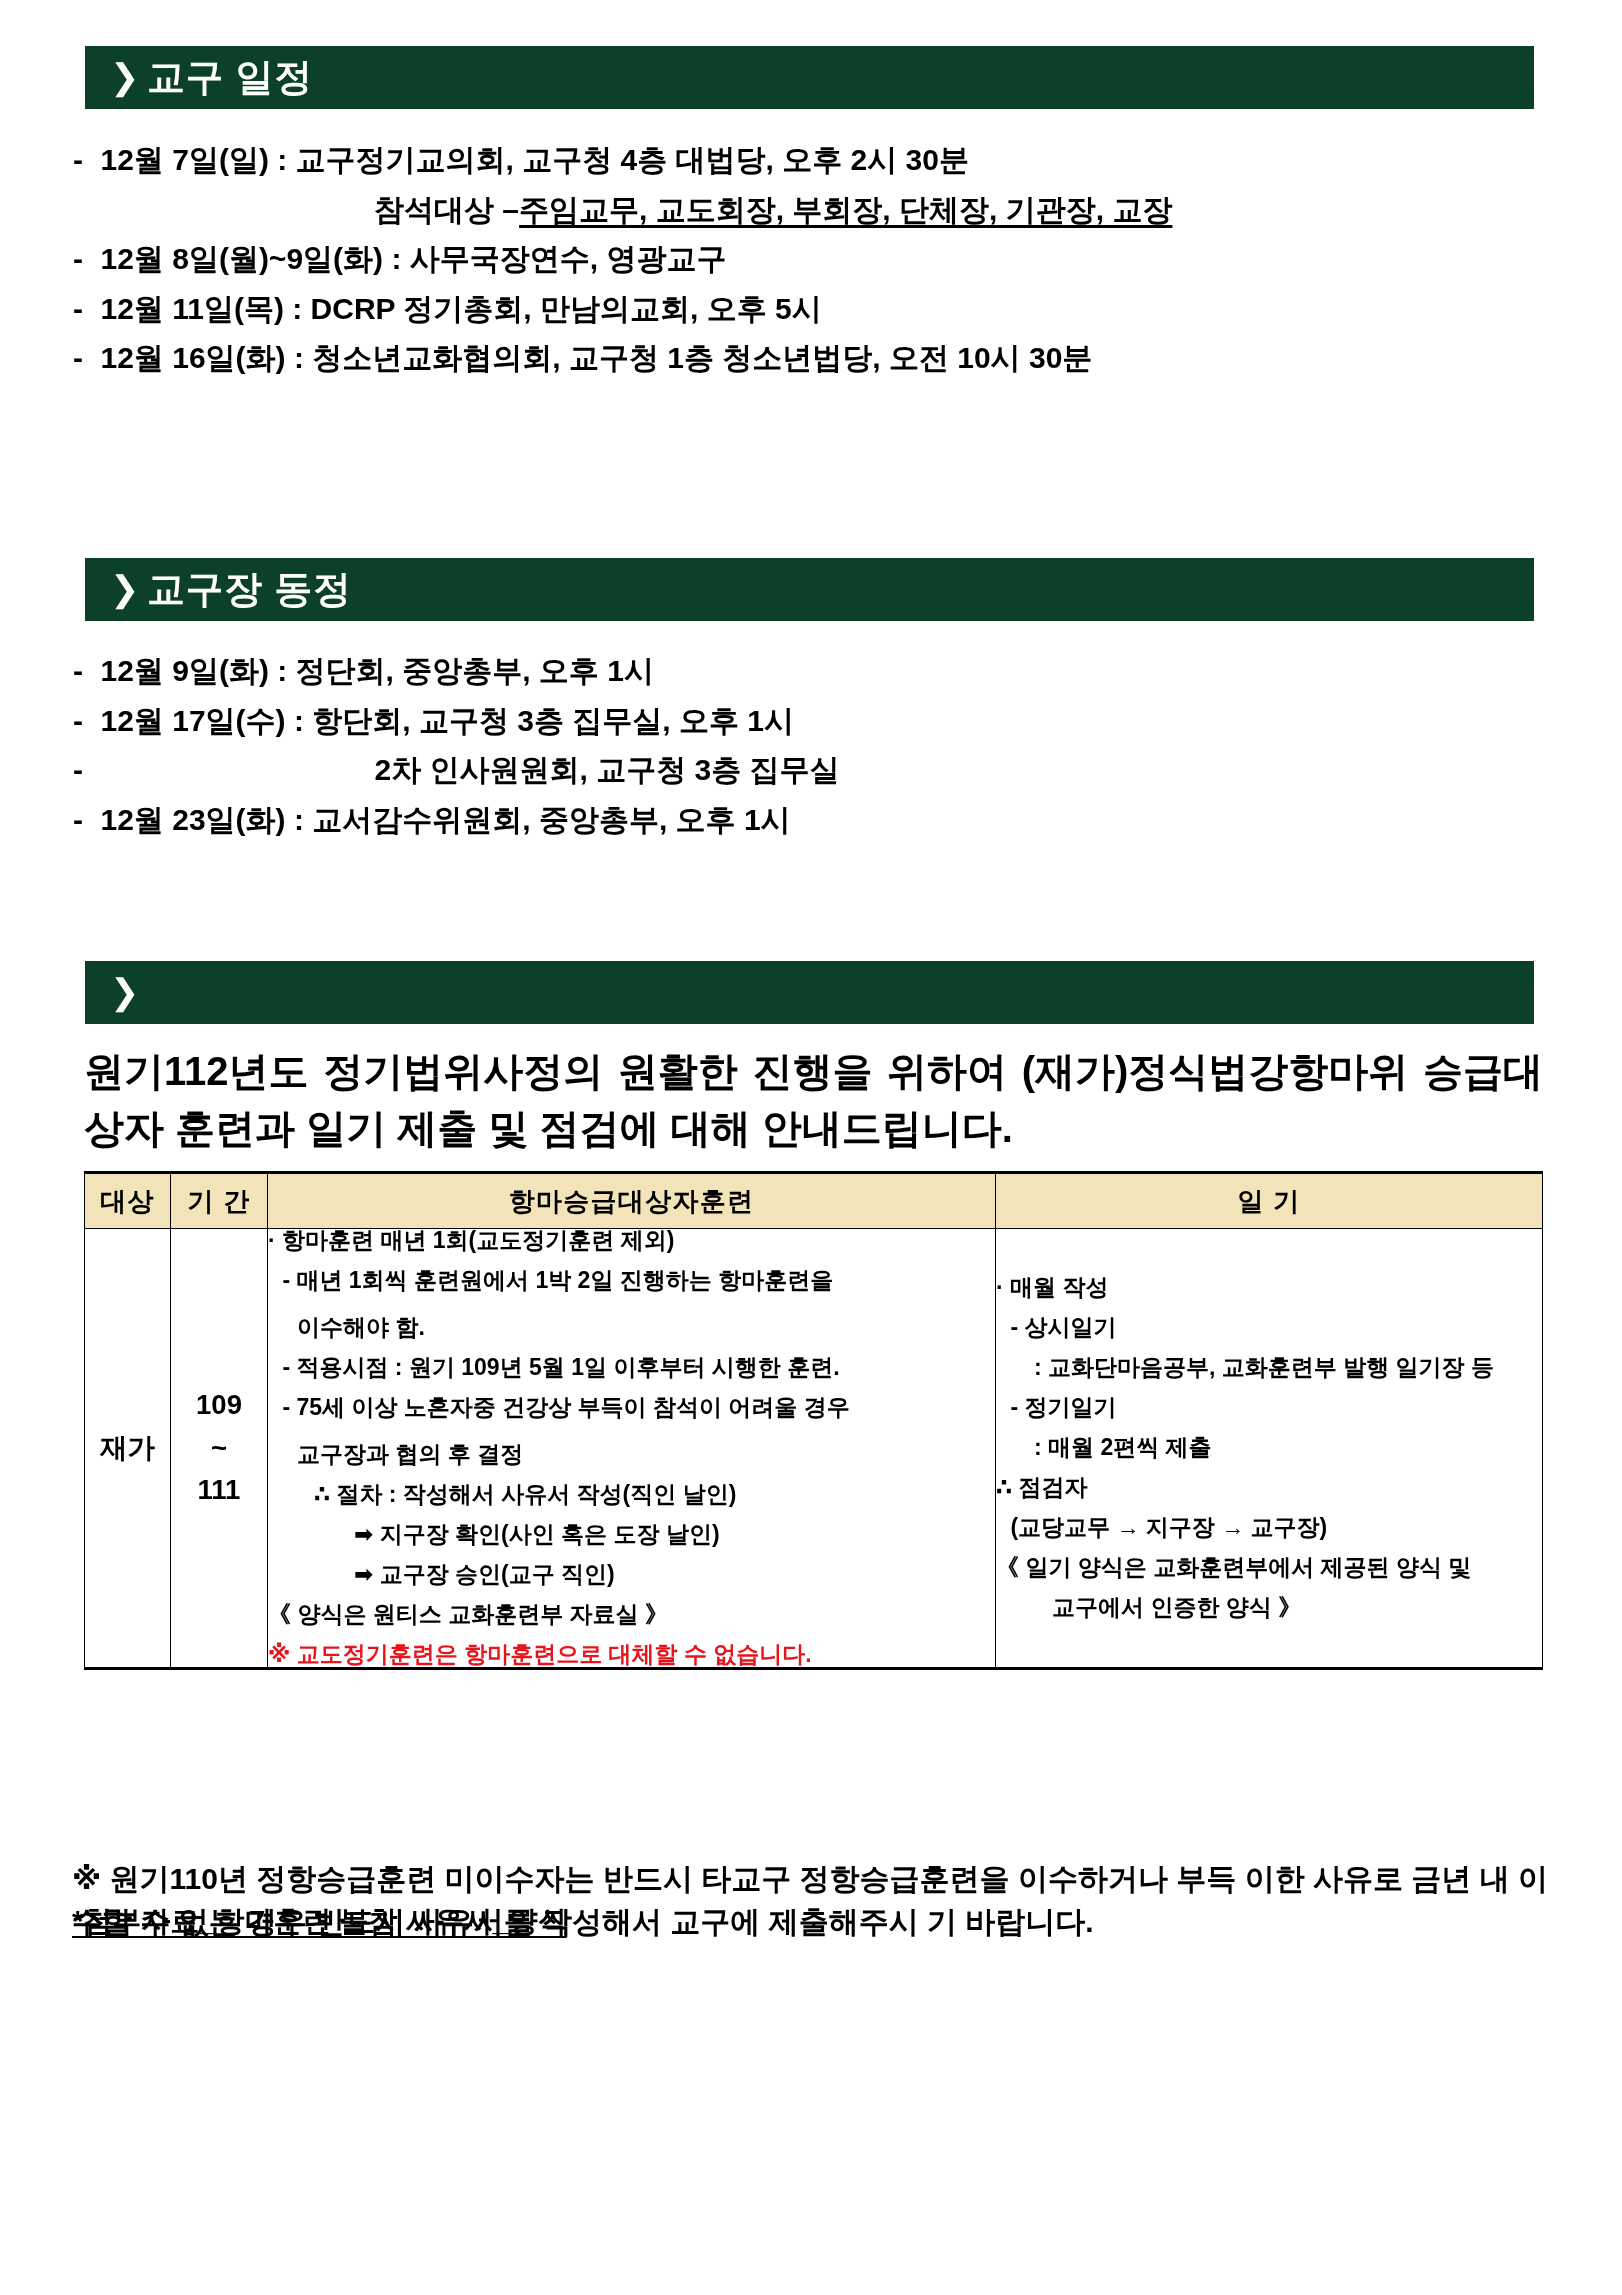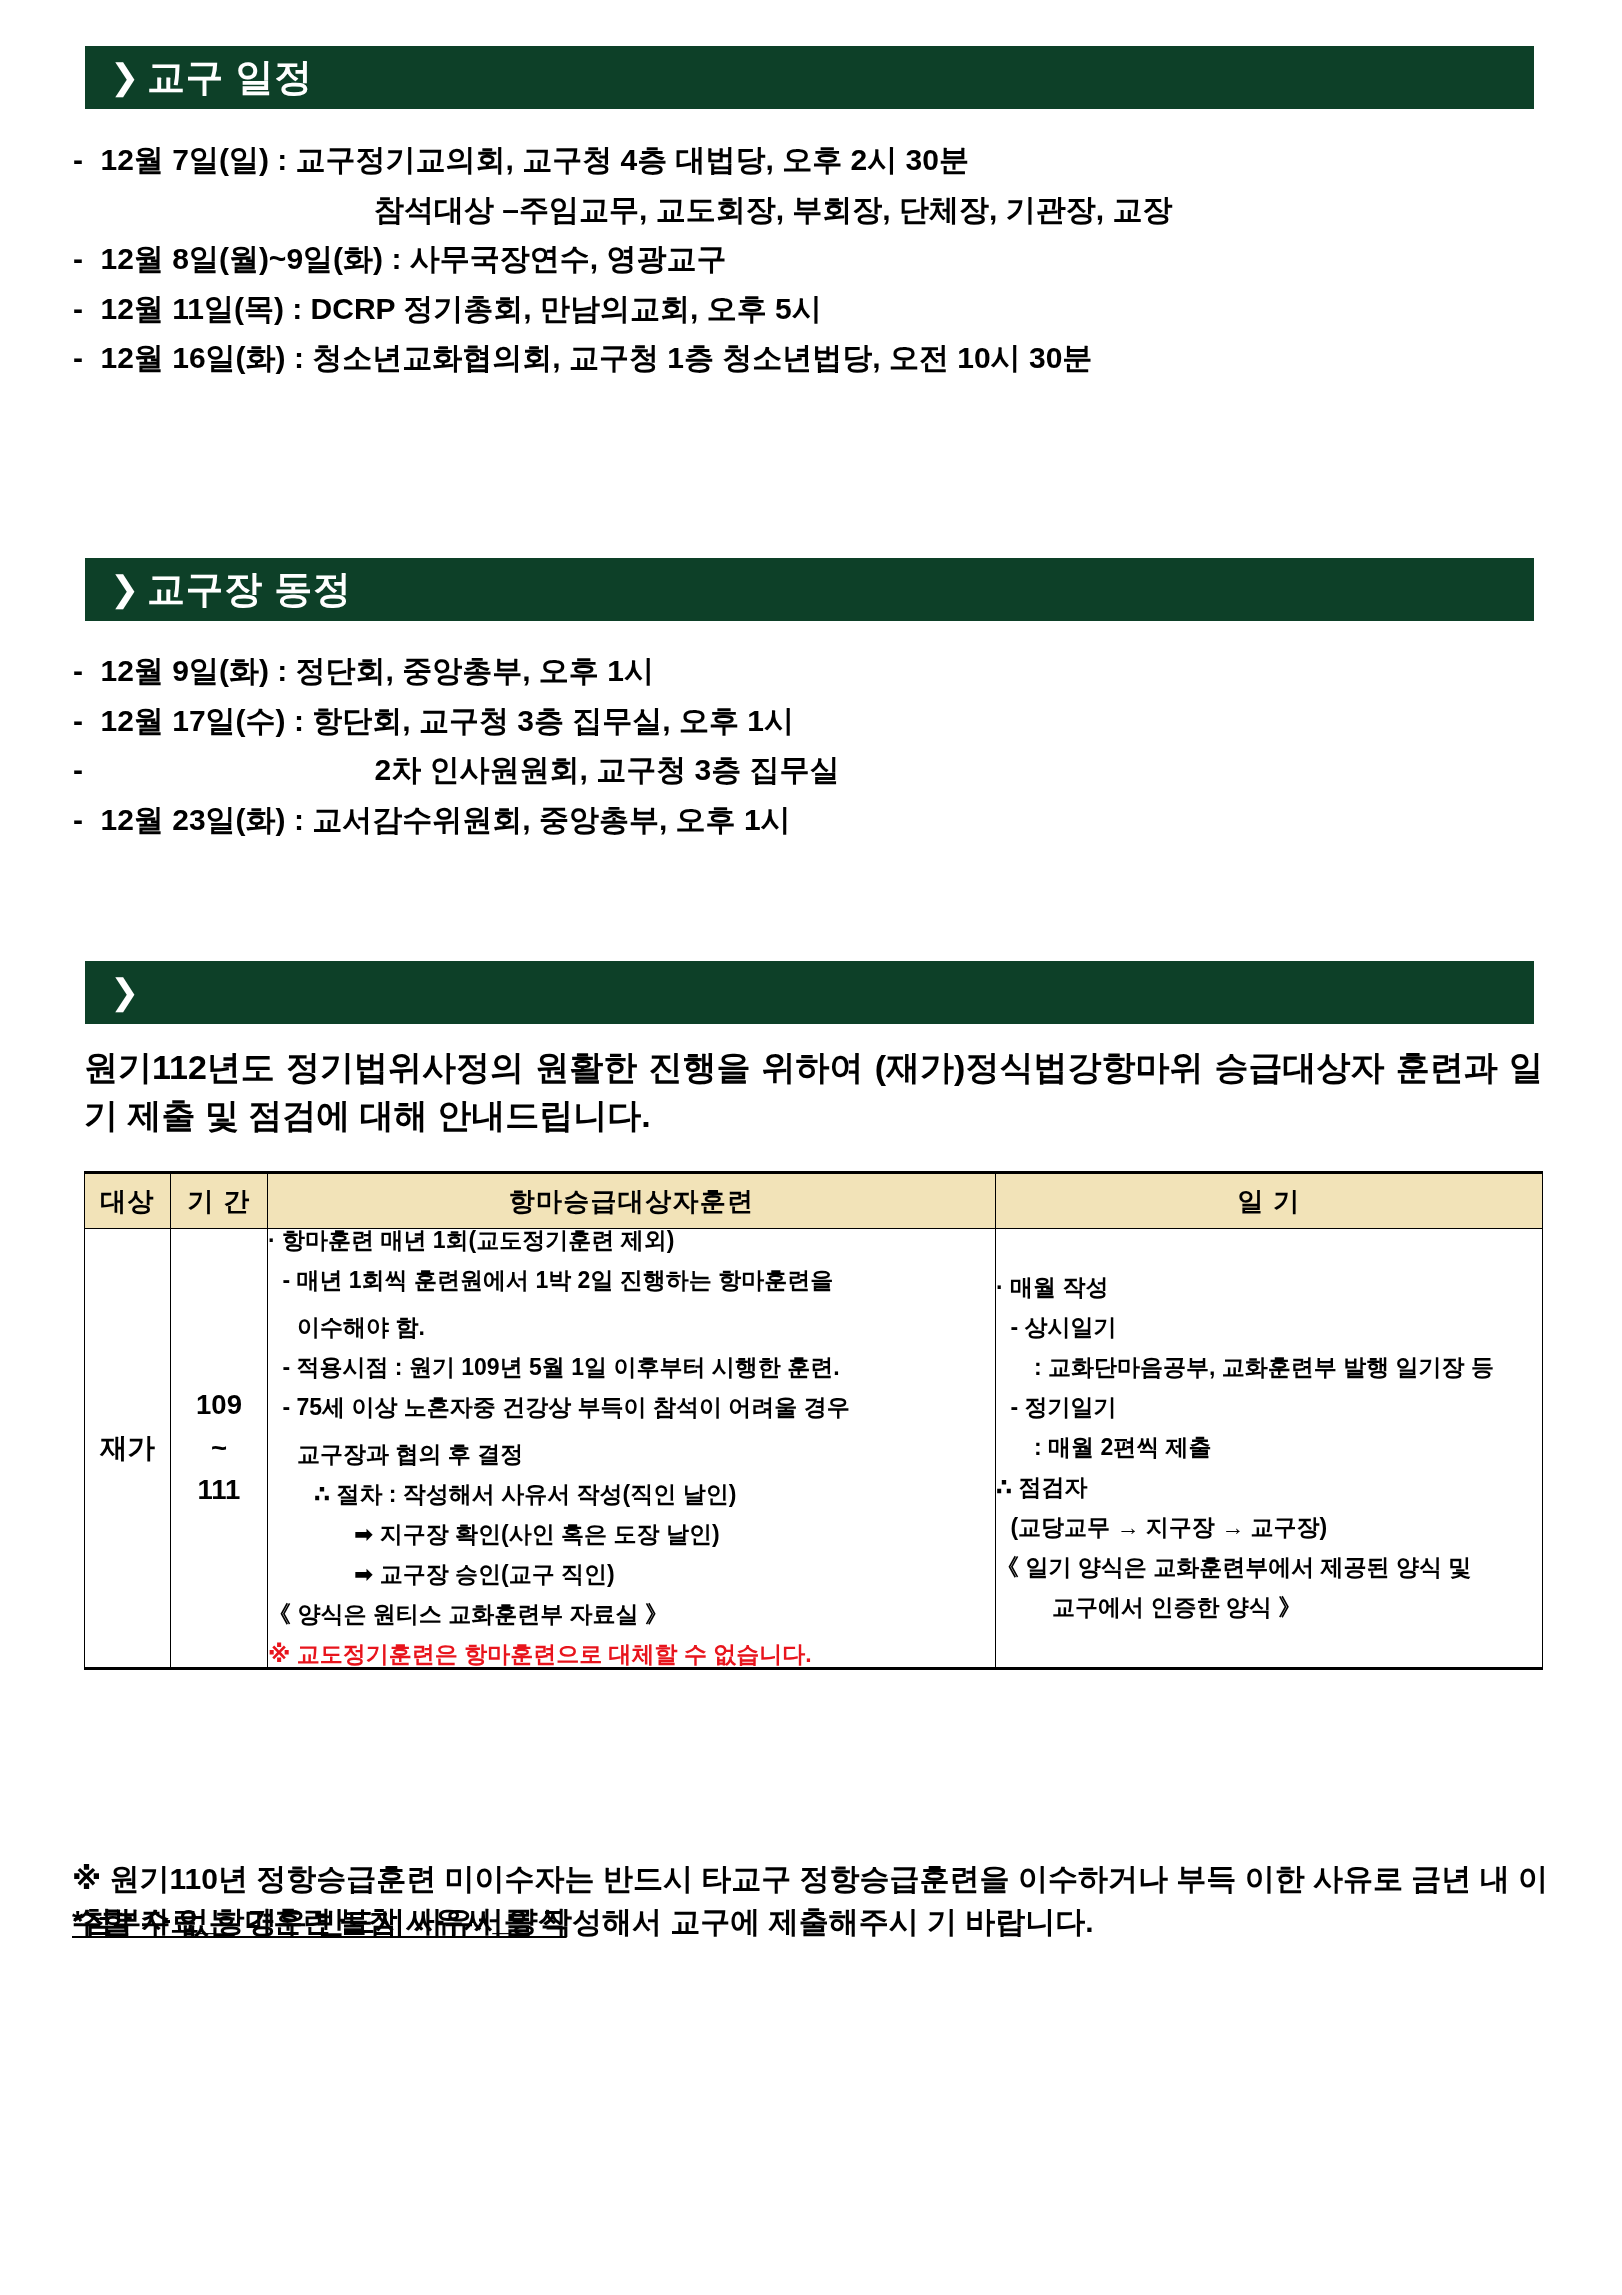--- a/index.html
+++ b/index.html
@@ -57,25 +57,25 @@
     line-height: 1.0;
     white-space: nowrap;
   }
   .line .dash {
     width: 27.5px;
     flex: 0 0 27.5px;
     font-size: 30px;
     font-weight: 700;
   }
   .line .txt { flex: 1 1 auto; }
-  .u { text-underline-offset: 5.2px; }
+  .u { text-decoration: underline; text-underline-offset: 5.2px; }
 
   
   .intro {
-    font-size: 34px;
+    font-size: 40px;
     font-weight: 700;
     line-height: 1.42;
     text-align: justify;
     text-justify: inter-character;
   }
 
   
   table.info {
     border-collapse: collapse;
     width: 100%;

